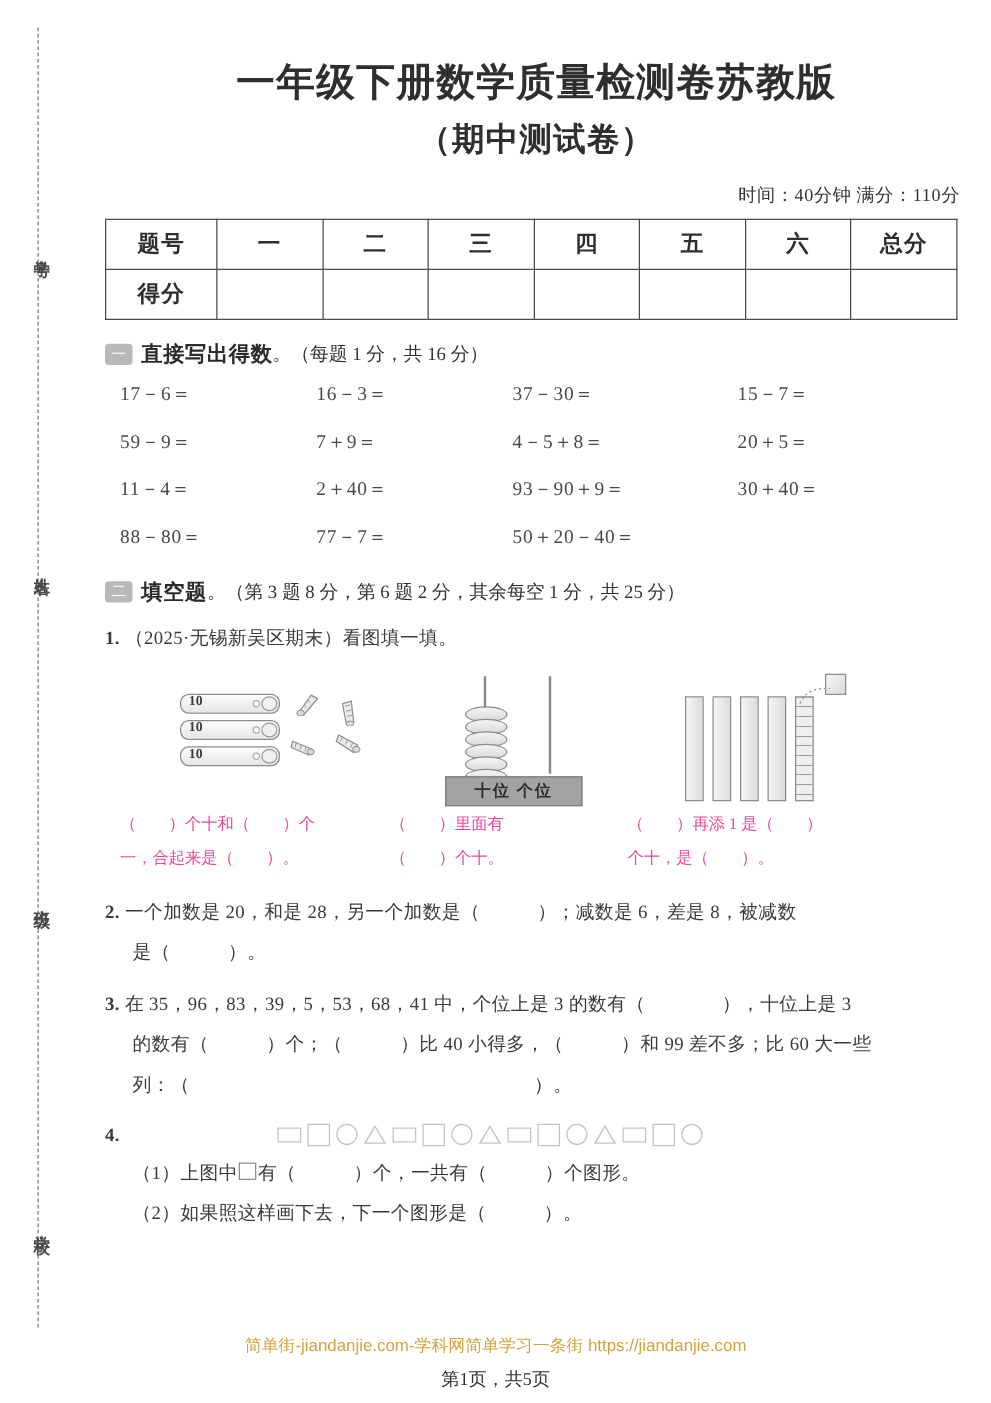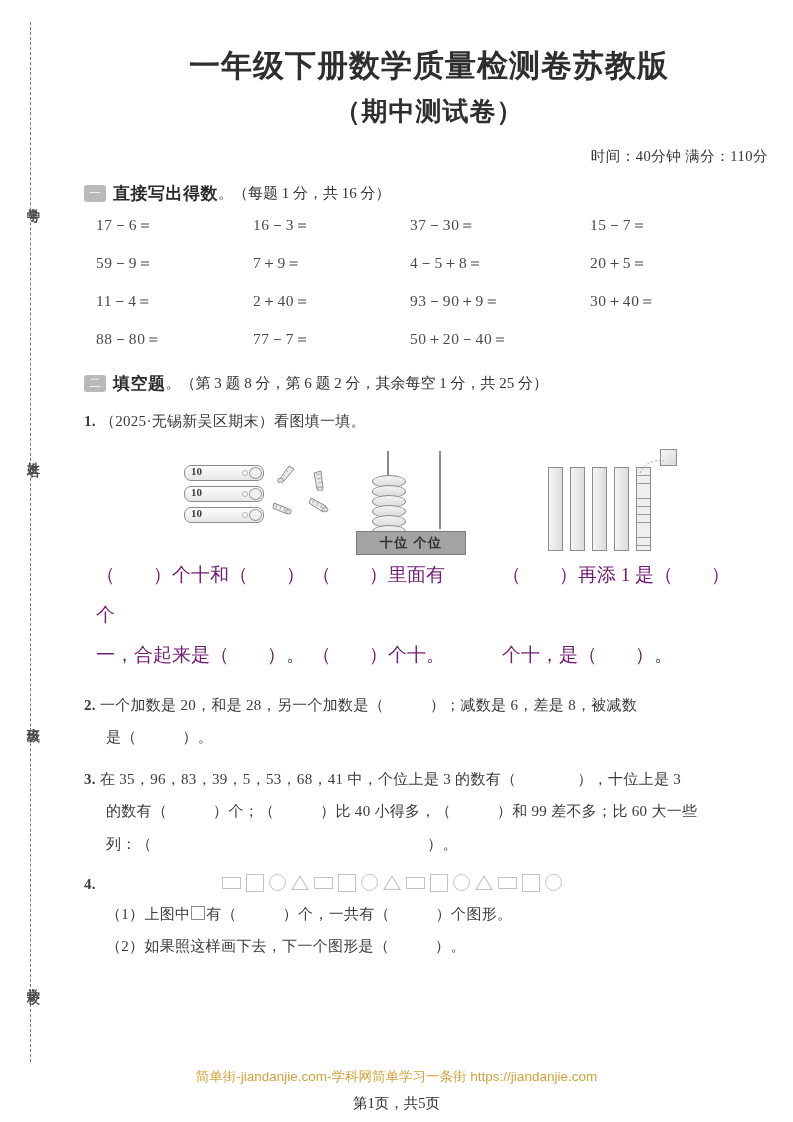--- a/index.html
+++ b/index.html
@@ -264,20 +264,44 @@
   <div class="sidelabel sl2">姓名：</div>
   <div class="sidelabel sl3">班级：</div>
   <div class="sidelabel sl4">学校：</div>
 
   <div class="content">
 
     <div class="title">一年级下册数学质量检测卷苏教版</div>
     <div class="subtitle">（期中测试卷）</div>
     <div class="meta">时间：40分钟  满分：110分</div>
 
+    <table class="score">
+      <tbody>
+          <tr>
+        <td class="hdr">题号</td>
+        <td>一</td>
+        <td>二</td>
+        <td>三</td>
+        <td>四</td>
+        <td>五</td>
+        <td>六</td>
+        <td>总分</td>
+      </tr>
+      <tr>
+        <td class="hdr">得分</td>
+        <td></td>
+        <td></td>
+        <td></td>
+        <td></td>
+        <td></td>
+        <td></td>
+        <td></td>
+      </tr>
+    </tbody>
+      </table>
 
     <div class="sec">
       <span class="secnum">一</span>
       <span class="sectitle">直接写出得数</span>
       <span class="secnote">。（每题 1 分，共 16 分）</span>
     </div>
 
     <div class="calcgrid">
       <span>17－6＝</span>
       <span>16－3＝</span>
@@ -303,21 +327,21 @@
     </div>
 
     <div class="q" style="margin-top:10px;">
       <span class="qnum">1.</span>
       <span>（2025·无锡新吴区期末）看图填一填。</span>
     </div>
 
     <div class="picrow">
 
       <div class="pic pic1">
-        <div style="display:flex;align-items:flex-start;margin-left:40px;">
+        <div style="display:flex;align-items:flex-start;">
           <div>
             <div class="tube">
               <span class="ten">10</span>
               <span class="dot"></span>
               <span class="cap"></span>
             </div>
             <div class="tube">
               <span class="ten">10</span>
               <span class="dot"></span>
               <span class="cap"></span>
@@ -383,21 +407,21 @@
           <span class="stick" style="left:72px;"></span>
           <span class="stick seg" style="left:94px;"></span>
           <span class="cube" style="left:118px;top:0px;"></span>
           <svg class="curve" width="34" height="22">
             <path d="M2 20 Q8 6 26 8" stroke="#9a9a9a" stroke-width="1" fill="none" stroke-dasharray="2,2"></path>
           </svg>
         </div>
       </div>
     </div>
 
-    <div style="display:grid;grid-template-columns:216px 190px 1fr;font-size:19px;line-height:2.1;color:#701a75;padding-left:12px;">
+    <div style="display:grid;grid-template-columns:216px 190px 1fr;font-size:13px;line-height:2.1;color:#ec4899;padding-left:12px;">
       <span>（　　）个十和（　　）个</span>
       <span>（　　）里面有</span>
       <span>（　　）再添 1 是（　　）</span>
       <span>一，合起来是（　　）。</span>
       <span>（　　）个十。</span>
       <span>个十，是（　　）。</span>
     </div>
 
     <div class="q" style="margin-top:14px;">
       <div>

